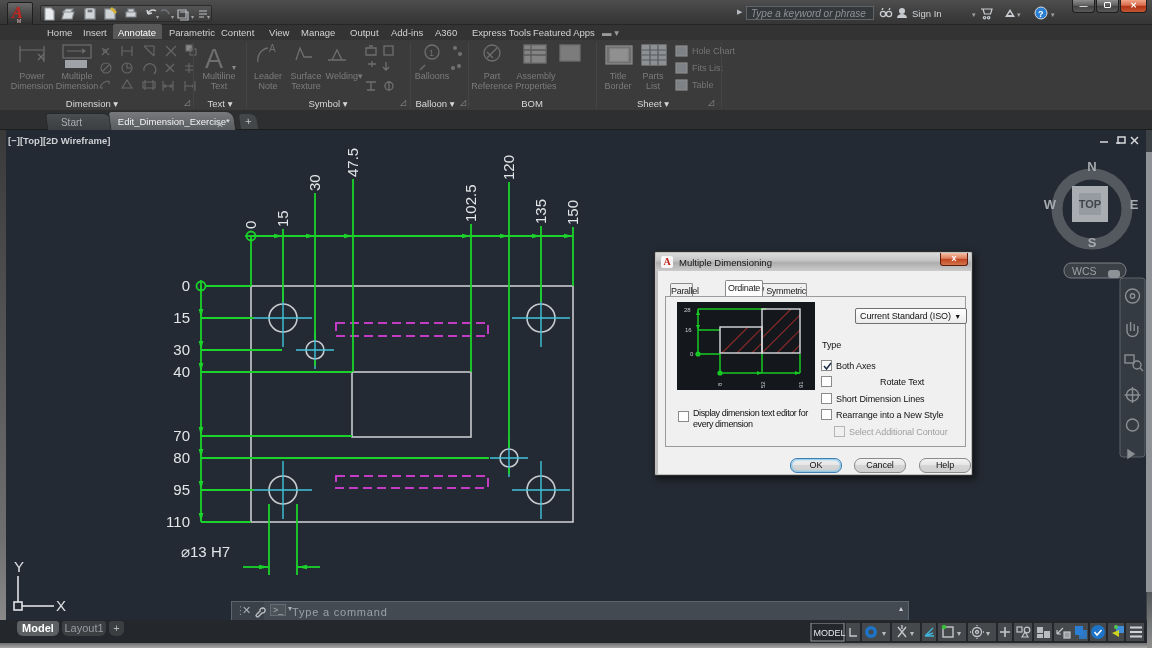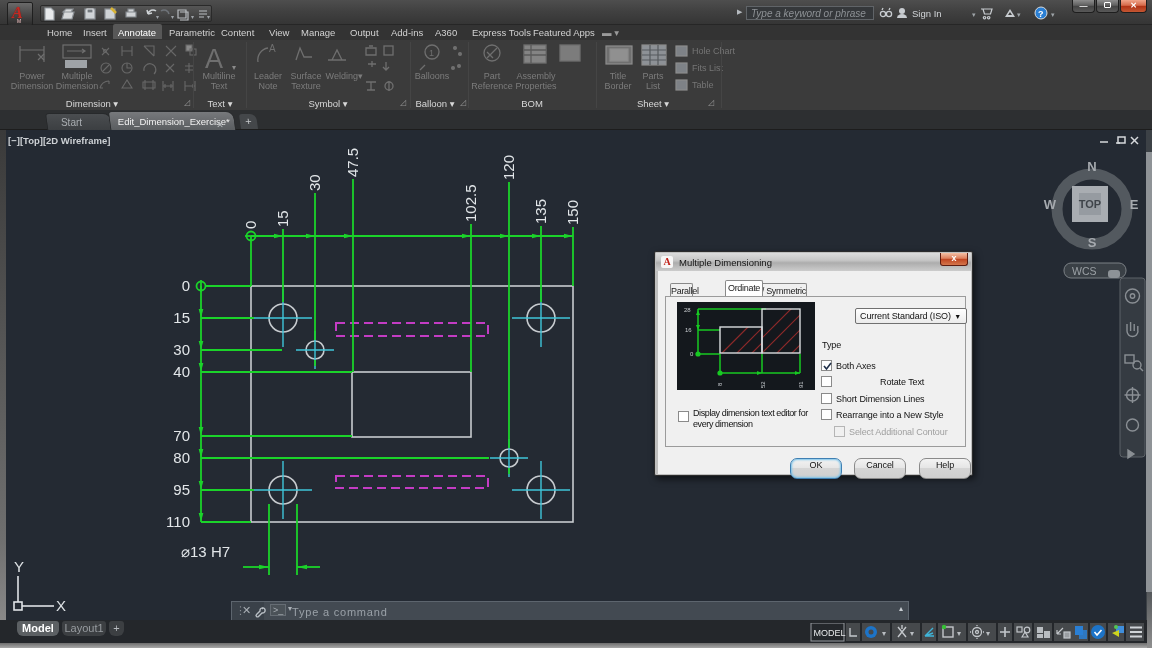--- a/index.html
+++ b/index.html
@@ -94,21 +94,21 @@
      font-size:9px; color:#1a1a1a; text-align:center; border-radius:2px 2px 0 0; padding-top:2px; white-space:nowrap; letter-spacing:-0.3px;}
   #dtab-ord { top:9px; height:16px; background:#ffffff; z-index:3;}
   #dlg-pane { position:absolute; left:7px; top:25px; width:301px; height:151px; background:#f0f0f0; border:1px solid #9b9b9b; }
   #dlg-preview { position:absolute; left:11px; top:5px; width:138px; height:88px; background:#14181d; }
   .dlbl { position:absolute; font-size:9px; color:#111; white-space:nowrap; }
   .dlbl-dis { position:absolute; font-size:9px; color:#9f9f9f; white-space:nowrap; }
   #dlg-combo { position:absolute; left:189px; top:11px; width:112px; height:16px; background:linear-gradient(180deg,#ffffff,#ebebeb);
      border:1px solid #707070; border-radius:2px; font-size:9px; color:#111; padding:2px 0 0 4px; white-space:nowrap;}
   .cb { position:absolute; width:11px; height:11px; background:#fff; border:1px solid #8a8a8a; }
   .cb-dis { position:absolute; width:11px; height:11px; background:#f0f0f0; border:1px solid #b5b5b5; }
-  .dbtn { position:absolute; top:187px; width:52px; height:21px; background:linear-gradient(180deg,#f3f3f3,#e6e6e6 45%,#d5d5d5 50%,#cfcfcf);
+  .dbtn { position:absolute; top:187px; width:52px; height:15px; background:linear-gradient(180deg,#f3f3f3,#e6e6e6 45%,#d5d5d5 50%,#cfcfcf);
      border:1px solid #8a8a8a; border-radius:7px; font-size:9px; color:#111; text-align:center; line-height:13px;}
   #dbtn-ok { border:1px solid #3f7fb2; box-shadow:inset 0 0 2px 1px #7ac4eb; }
 </style>
 </head>
 <body>
 
 <div id="titlebar">
   <div id="qat"><svg width="172" height="16" viewBox="0 0 172 16">
     <g stroke="#d4d7da" stroke-width="1.2" fill="none">
       <path d="M4 2 h6 l3 3 v9 h-9 z" fill="#e8eaec" stroke="#9aa0a5"></path>

